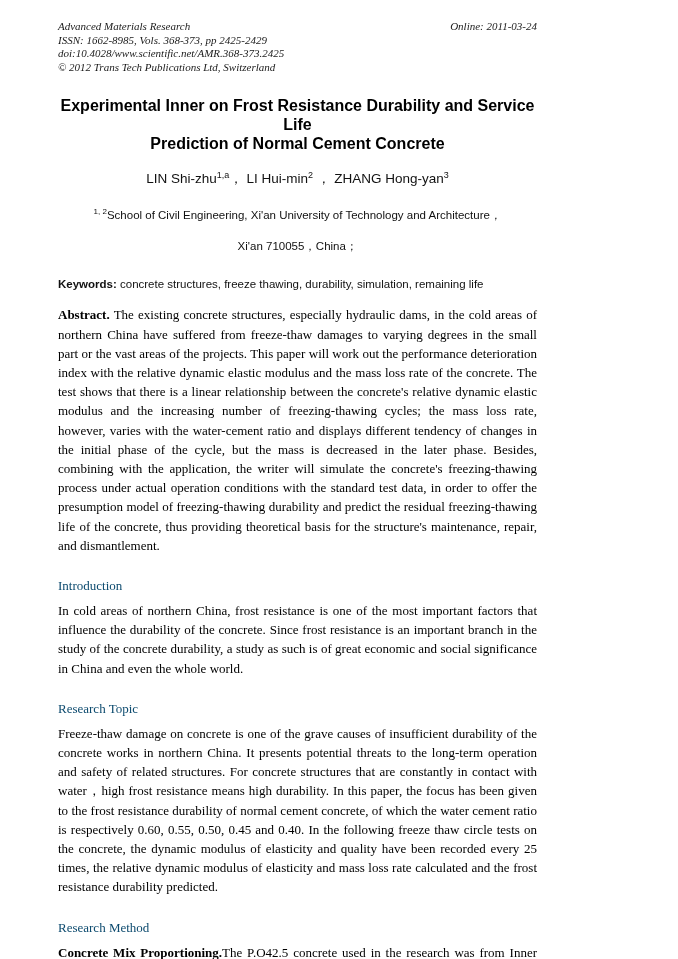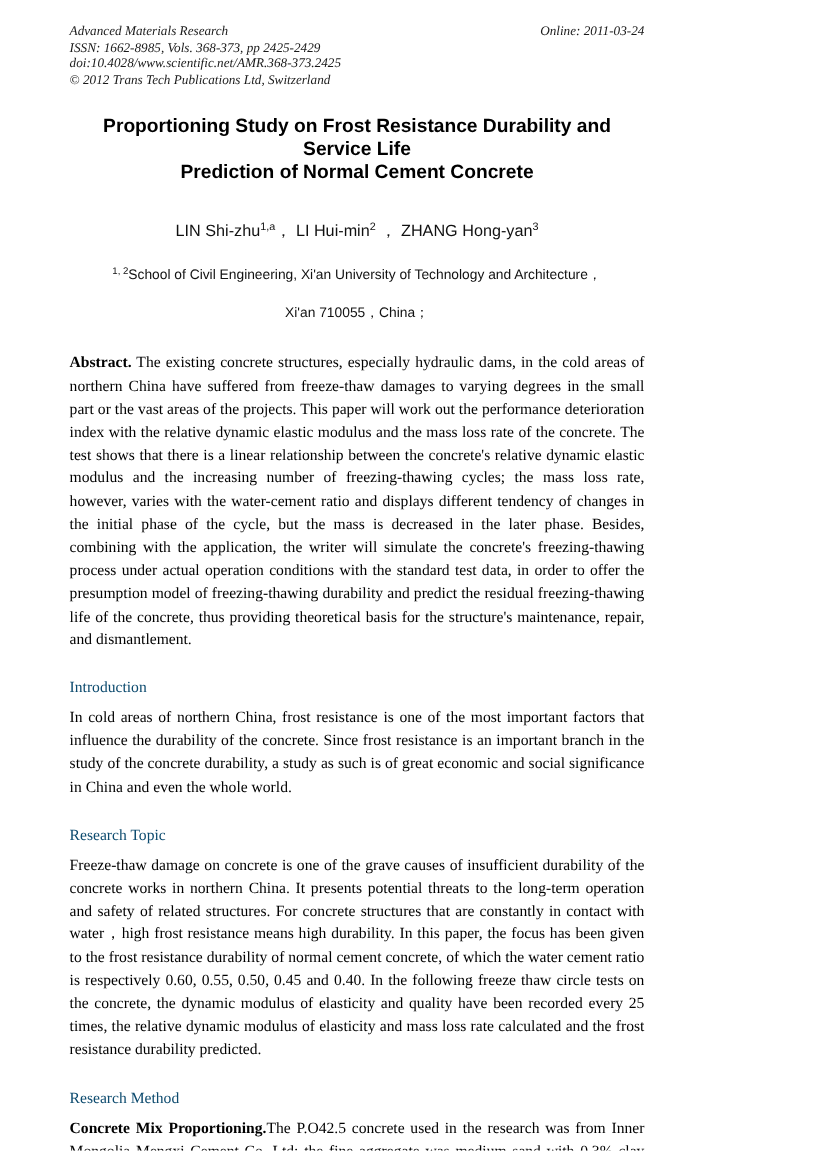--- a/index.html
+++ b/index.html
@@ -26,21 +26,21 @@
     margin-top: 22px;
     text-align: center;
     font-family: "Liberation Sans", sans-serif;
     font-weight: bold;
     font-size: 16px;
     line-height: 19px;
     color: #000;
   }
   
   .authors {
-    margin-top: 30px;
+    margin-top: 16px;
     text-align: center;
     font-family: "Liberation Sans", sans-serif;
     font-size: 13.5px;
     color: #111;
   }
   .authors sup { font-size: 9px; }
   
   .affils {
     margin-top: 8px;
     text-align: center;
@@ -88,35 +88,39 @@
     <div class="hdr-left">
       <div>Advanced Materials Research</div>
       <div>ISSN: 1662-8985, Vols. 368-373, pp 2425-2429</div>
       <div>doi:10.4028/www.scientific.net/AMR.368-373.2425</div>
       <div>© 2012 Trans Tech Publications Ltd, Switzerland</div>
     </div>
     <div class="hdr-right">Online: 2011-03-24</div>
   </div>
 
   <div class="title">
-    <div>Proportioning Study on Frost Resistance Durability and Service Life</div>
+    <div>Experimental Inner on Frost Resistance Durability and Service Life</div>
     <div>Prediction of Normal Cement Concrete</div>
   </div>
 
   <div class="authors">
     <span><span>LIN Shi-zhu</span><sup>1,a</sup><span>，</span></span>
     <span><span>LI Hui-min</span><sup>2</sup><span> ，</span></span>
     <span><span>ZHANG Hong-yan</span><sup>3</sup></span>
   </div>
 
   <div class="affils">
     <div class="affil-line"><sup>1, 2</sup><span>School of Civil Engineering, Xi'an University of Technology and Architecture，</span></div>
     <div class="affil-line"><span>Xi'an 710055，China；</span></div>
   </div>
 
+  <div class="keywords">
+    <span class="kw-label">Keywords:</span>
+    <span>concrete structures, freeze thawing, durability, simulation, remaining life</span>
+  </div>
 
   <p class="para abstract">
     <span class="lead-bold">Abstract.</span>
     <span>The existing concrete structures, especially hydraulic dams, in the cold areas of northern China have suffered from freeze-thaw damages to varying degrees in the small part or the vast areas of the projects. This paper will work out the performance deterioration index with the relative dynamic elastic modulus and the mass loss rate of the concrete. The test shows that there is a linear relationship between the concrete's relative dynamic elastic modulus and the increasing number of freezing-thawing cycles; the mass loss rate, however, varies with the water-cement ratio and displays different tendency of changes in the initial phase of the cycle, but the mass is decreased in the later phase. Besides, combining with the application, the writer will simulate the concrete's freezing-thawing process under actual operation conditions with the standard test data, in order to offer the presumption model of freezing-thawing durability and predict the residual freezing-thawing life of the concrete, thus providing theoretical basis for the structure's maintenance, repair, and dismantlement.</span>
   </p>
 
   <div class="sec-heading">Introduction</div>
   <p class="para">In cold areas of northern China, frost resistance is one of the most important factors that influence the durability of the concrete. Since frost resistance is an important branch in the study of the concrete durability, a study as such is of great economic and social significance in China and even the whole world.</p>
 
   <div class="sec-heading">Research Topic</div>

